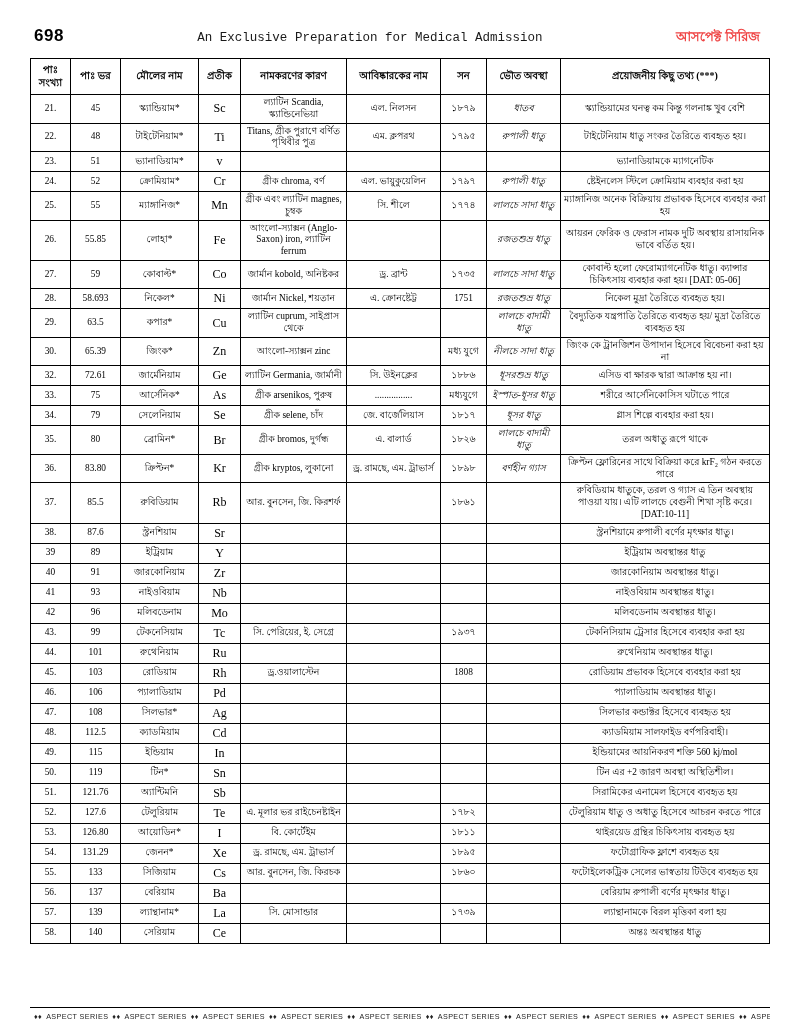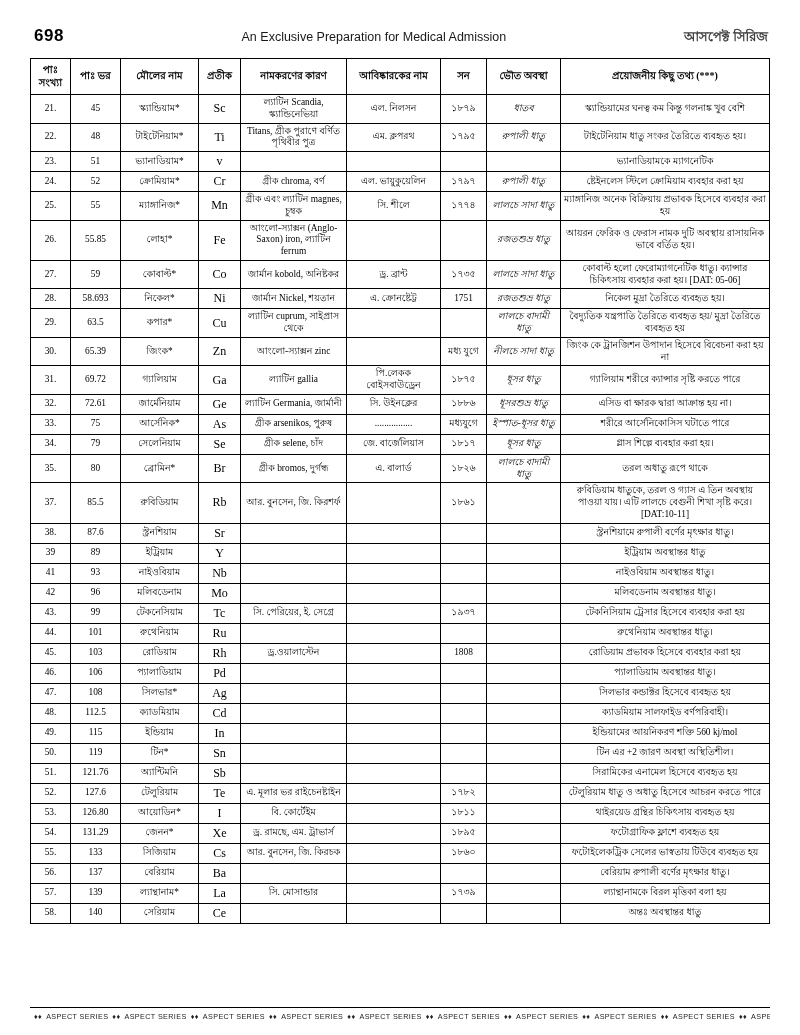--- a/index.html
+++ b/index.html
@@ -11,49 +11,49 @@
   body {
     width: 800px;
     height: 1035px;
     font-family: "Liberation Serif", "DejaVu Serif", serif;
     color: #000;
     position: relative;
   }
   .page {
     width: 800px;
     height: 1035px;
-    padding: 26px 28px 0 30px;
+    padding: 26px 36px 0 30px;
     position: relative;
   }
   
   .page-header {
     display: flex;
     align-items: baseline;
     justify-content: space-between;
     margin-bottom: 10px;
     padding: 0 4px;
   }
   .page-number {
     font-family: "Liberation Sans", sans-serif;
     font-weight: bold;
     font-size: 17px;
     letter-spacing: 0.5px;
   }
   .header-center {
-    font-family: Liberation Sans, sans-serif;
+    font-family: Liberation Mono, monospace;
     font-size: 12.5px;
     color: #1a1a1a;
     flex: 1;
     text-align: center;
   }
   .header-right {
     font-family: "Liberation Sans", sans-serif;
     font-size: 13px;
     font-weight: bold;
-    color: #404040;
+    color: #ef4444;
   }
   
   table.periodic {
     border-collapse: collapse;
     width: 740px;
     table-layout: fixed;
     font-size: 9.4px;
     line-height: 1.25;
   }
   table.periodic th,
@@ -251,31 +251,20 @@
           <td class="mass">65.39</td>
           <td class="name">জিংক*</td>
           <td class="sym">Zn</td>
           <td class="origin">আংলো-স্যাক্সন zinc</td>
           <td class="discoverer"></td>
           <td class="year">মধ্য যুগে</td>
           <td class="state">নীলচে সাদা ধাতু</td>
           <td class="notes">জিংক কে ট্রানজিশন উপাদান হিসেবে   বিবেচনা করা হয় না</td>
         </tr>
         <tr>
-          <td class="num">31.</td>
-          <td class="mass">69.72</td>
-          <td class="name">গ্যালিয়াম</td>
-          <td class="sym">Ga</td>
-          <td class="origin">ল্যাটিন gallia</td>
-          <td class="discoverer">পি.লেকক বোইসবাউড্রেন</td>
-          <td class="year">১৮৭৫</td>
-          <td class="state">ধূসর ধাতু</td>
-          <td class="notes">গ্যালিয়াম শরীরে ক্যান্সার সৃষ্টি করতে পারে</td>
-        </tr>
-        <tr>
           <td class="num">32.</td>
           <td class="mass">72.61</td>
           <td class="name">জার্মেনিয়াম</td>
           <td class="sym">Ge</td>
           <td class="origin">ল্যাটিন Germania, জার্মানী</td>
           <td class="discoverer">সি. উইনক্লের</td>
           <td class="year">১৮৮৬</td>
           <td class="state">ধূসরশুভ্র ধাতু</td>
           <td class="notes">এসিড বা ক্ষারক দ্বারা আক্রান্ত হয় না।</td>
         </tr>
@@ -306,20 +295,31 @@
           <td class="mass">80</td>
           <td class="name">ব্রোমিন*</td>
           <td class="sym">Br</td>
           <td class="origin">গ্রীক bromos, দুর্গন্ধ</td>
           <td class="discoverer">এ. বালার্ড</td>
           <td class="year">১৮২৬</td>
           <td class="state">লালচে বাদামী ধাতু</td>
           <td class="notes">তরল অধাতু রূপে থাকে</td>
         </tr>
         <tr class="row-tall">
+          <td class="num">36.</td>
+          <td class="mass">83.80</td>
+          <td class="name">ক্রিপ্টন*</td>
+          <td class="sym">Kr</td>
+          <td class="origin">গ্রীক kryptos, লুকানো</td>
+          <td class="discoverer">ড্র. রামছে, এম. ট্রাভার্স</td>
+          <td class="year">১৮৯৮</td>
+          <td class="state">বর্ণহীন গ্যাস</td>
+          <td class="notes">ক্রিপ্টন ফ্লোরিনের সাথে বিক্রিয়া করে krF₂ গঠন করতে  পারে</td>
+        </tr>
+        <tr class="row-tall">
           <td class="num">37.</td>
           <td class="mass">85.5</td>
           <td class="name">রুবিডিয়াম</td>
           <td class="sym">Rb</td>
           <td class="origin">আর. বুনসেন, জি. কিরশর্ফ</td>
           <td class="discoverer"></td>
           <td class="year">১৮৬১</td>
           <td class="state"></td>
           <td class="notes">রুবিডিয়াম ধাতুকে, তরল ও গ্যাস এ তিন অবস্থায় পাওয়া যায়। এটি লালচে বেগুনী শিখা সৃষ্টি করে। [DAT:10-11]</td>
         </tr>
@@ -337,20 +337,31 @@
         <tr>
           <td class="num">39</td>
           <td class="mass">89</td>
           <td class="name">ইট্রিয়াম</td>
           <td class="sym">Y</td>
           <td class="origin"></td>
           <td class="discoverer"></td>
           <td class="year"></td>
           <td class="state"></td>
           <td class="notes">ইট্রিয়াম অবস্থান্তর ধাতু</td>
+        </tr>
+        <tr>
+          <td class="num">40</td>
+          <td class="mass">91</td>
+          <td class="name">জারকোনিয়াম</td>
+          <td class="sym">Zr</td>
+          <td class="origin"></td>
+          <td class="discoverer"></td>
+          <td class="year"></td>
+          <td class="state"></td>
+          <td class="notes">জারকোনিয়াম অবস্থান্তর ধাতু।</td>
         </tr>
         <tr>
           <td class="num">41</td>
           <td class="mass">93</td>
           <td class="name">নাইওবিয়াম</td>
           <td class="sym">Nb</td>
           <td class="origin"></td>
           <td class="discoverer"></td>
           <td class="year"></td>
           <td class="state"></td>

